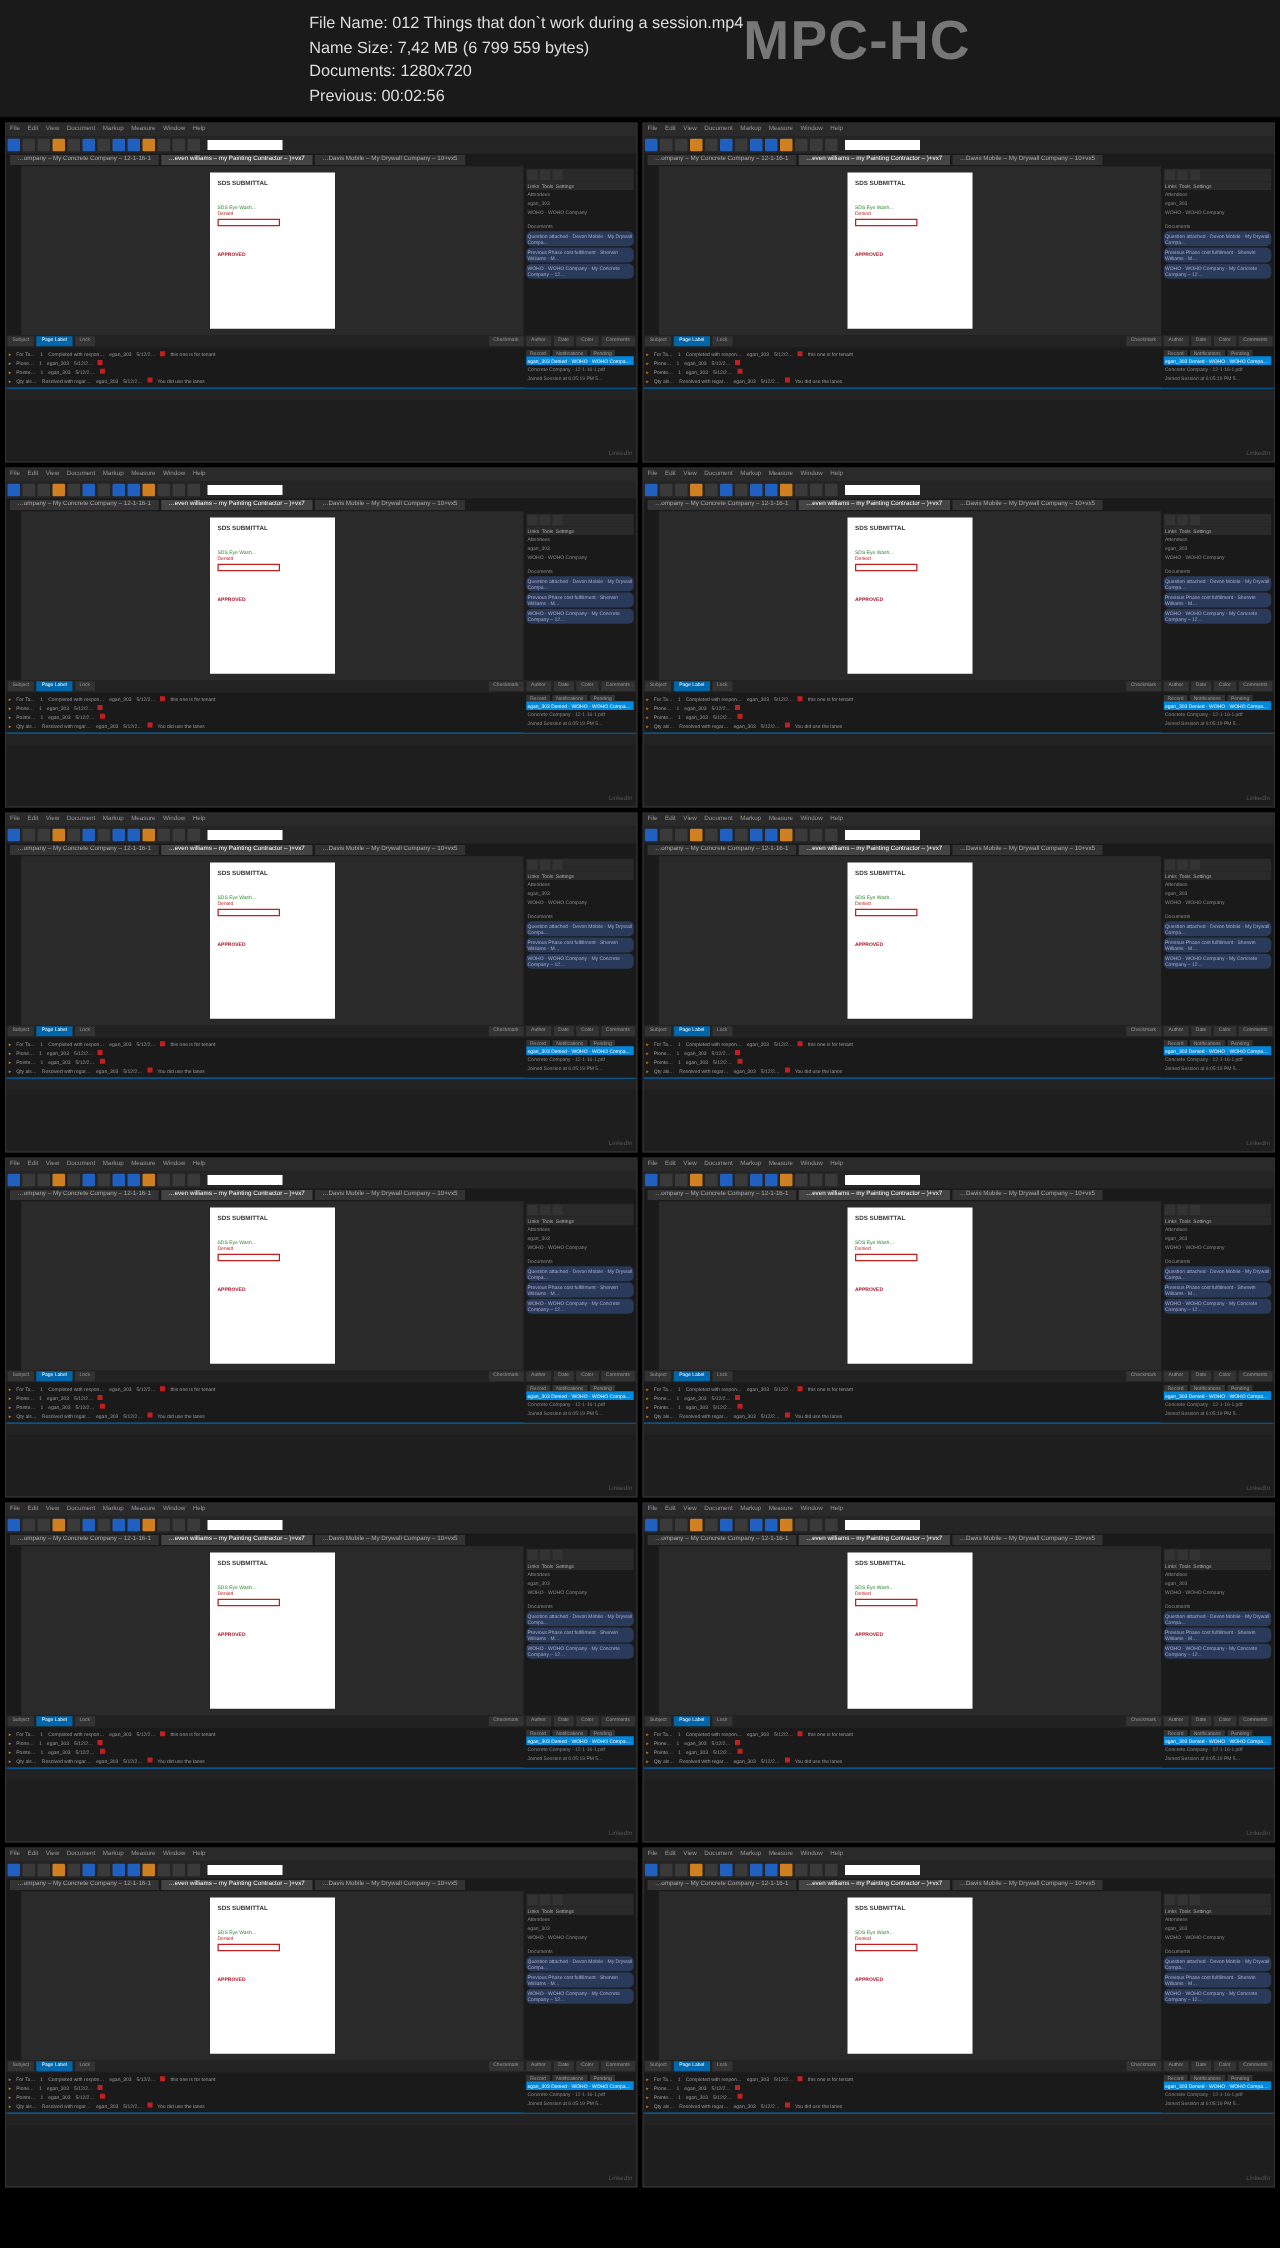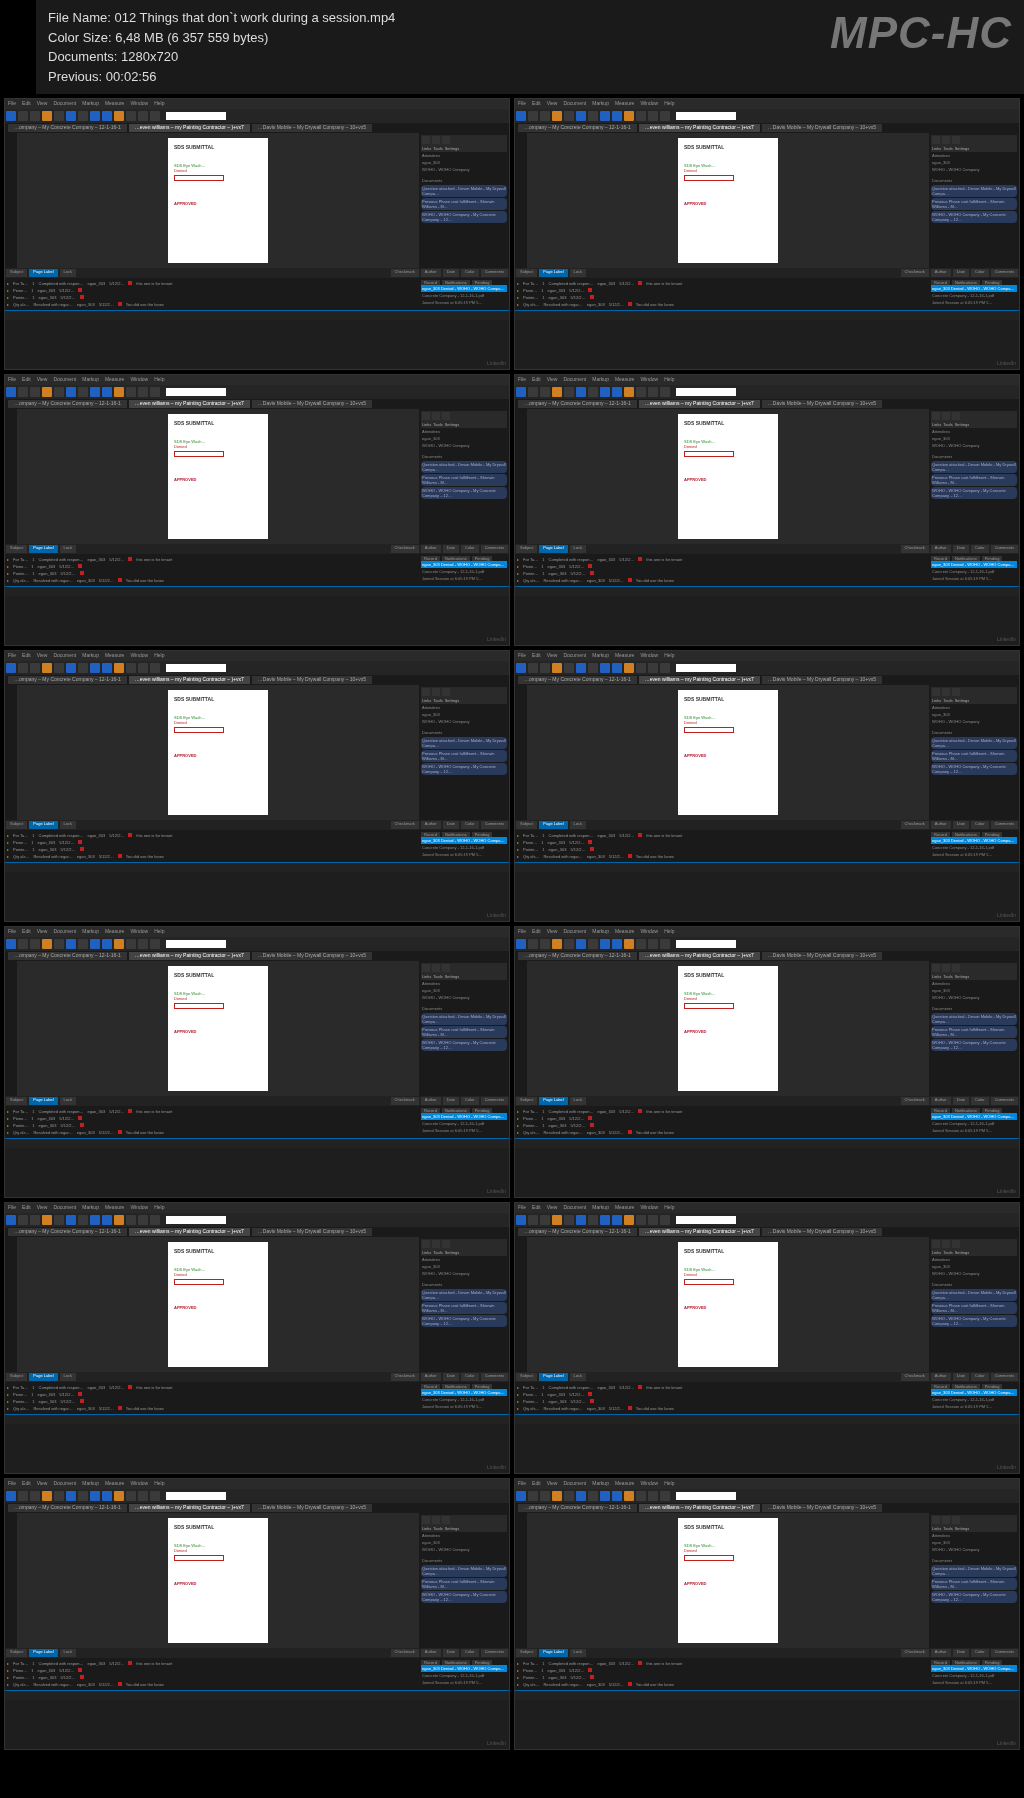--- a/index.html
+++ b/index.html
@@ -1,19 +1,19 @@
 <!DOCTYPE html>
 <html><head>
 <meta charset="utf-8">
 <style>
 * { margin: 0; padding: 0; box-sizing: border-box; }
 body { background: #000; font-family: Arial, sans-serif; font-size: 11px; color: #ccc; width: 1024px; }
-.header { background: #1a1a1a; padding: 8px 12px; display: flex; justify-content: space-between; align-items: flex-start; margin-left: 36px; }
+.header { background: #1a1a1a; padding: 8px 12px; display: flex; justify-content: center; align-items: flex-start; }
 .file-info { line-height: 1.5; font-size: 13px; color: #ddd; }
-.logo { font-size: 44px; font-weight: bold; color: #777; letter-spacing: 1px; font-style: italic; }
+.logo { font-size: 44px; font-weight: bold; color: #777; letter-spacing: 1px; }
 .grid { display: grid; grid-template-columns: 1fr 1fr; gap: 4px; padding: 4px; background: #000; }
 .thumb { background: #1e1e1e; border: 1px solid #333; position: relative; height: 272px; overflow: hidden; }
 .menubar { background: #2a2a2a; height: 10px; display: flex; padding: 1px 3px; gap: 6px; font-size: 5px; color: #999; }
 .toolbar { background: #252525; height: 14px; display: flex; padding: 1px; gap: 2px; align-items: center; }
 .tbtn { width: 10px; height: 10px; background: #3a3a3a; border-radius: 1px; display: inline-block; }
 .tbtn.blue { background: #2060c0; }
 .tbtn.orange { background: #d08020; }
 .searchbox { background: #fff; width: 60px; height: 8px; margin-left: 4px; }
 .tabs { background: #1a1a1a; height: 10px; display: flex; gap: 2px; padding: 1px 3px; }
 .tab { background: #333; padding: 0 6px; font-size: 5px; color: #aaa; white-space: nowrap; }
@@ -50,21 +50,21 @@
 .highlight-row { background: #0088dd; padding: 1px; font-size: 4px; color: #fff; }
 .status { height: 10px; background: #222; border-top: 1px solid #0066aa; }
 .watermark { position: absolute; bottom: 3px; right: 3px; font-size: 5px; color: #555; }
 </style>
 </head>
 <body>
 
 <div class="header">
   <div class="file-info">
     <div><span>File Name:</span> <span>012 Things that don`t work during a session.mp4</span></div>
-    <div><span>Color Size:</span> <span>6,48 MB (6 357 559 bytes)</span></div>
+    <div><span>Name Size:</span> <span>7,42 MB (6 799 559 bytes)</span></div>
     <div><span>Documents:</span> <span>1280x720</span></div>
     <div><span>Previous:</span> <span>00:02:56</span></div>
   </div>
   <div class="logo">MPC-HC</div>
 </div>
 
 <div class="grid" id="thumbnail-grid">
 <div class="thumb">
   <div class="menubar">
     <span>File</span>

